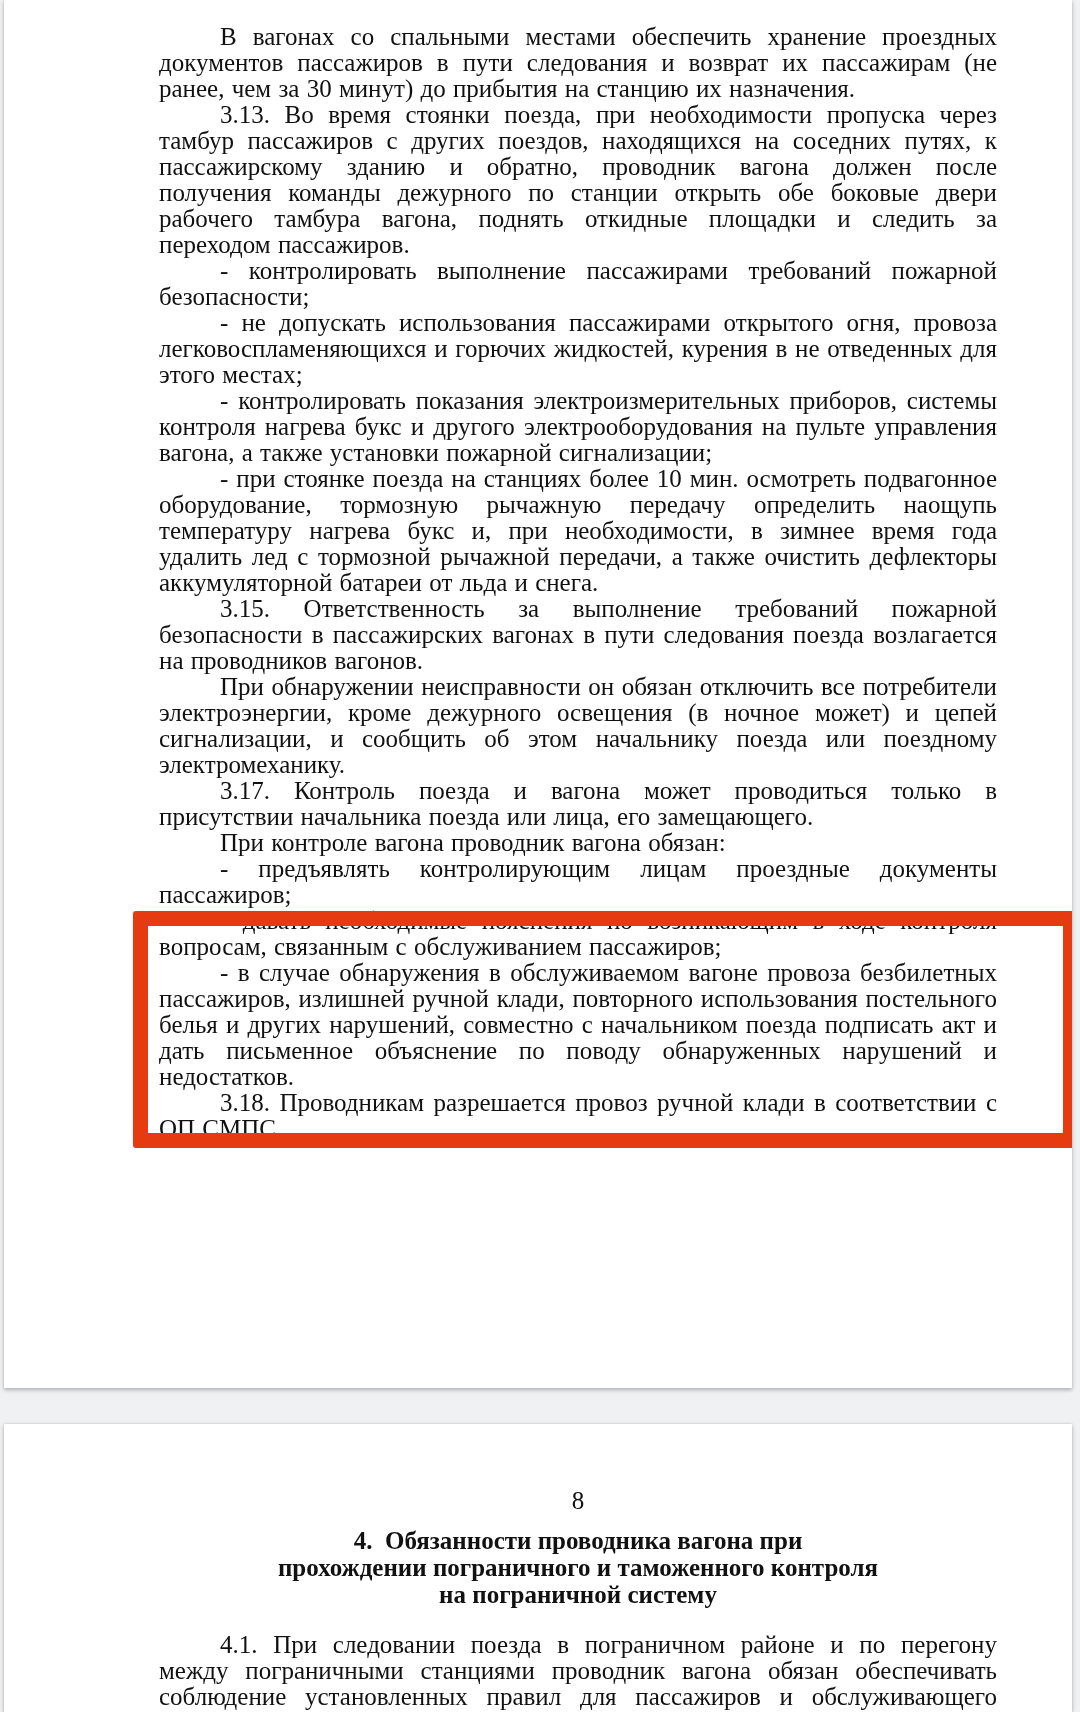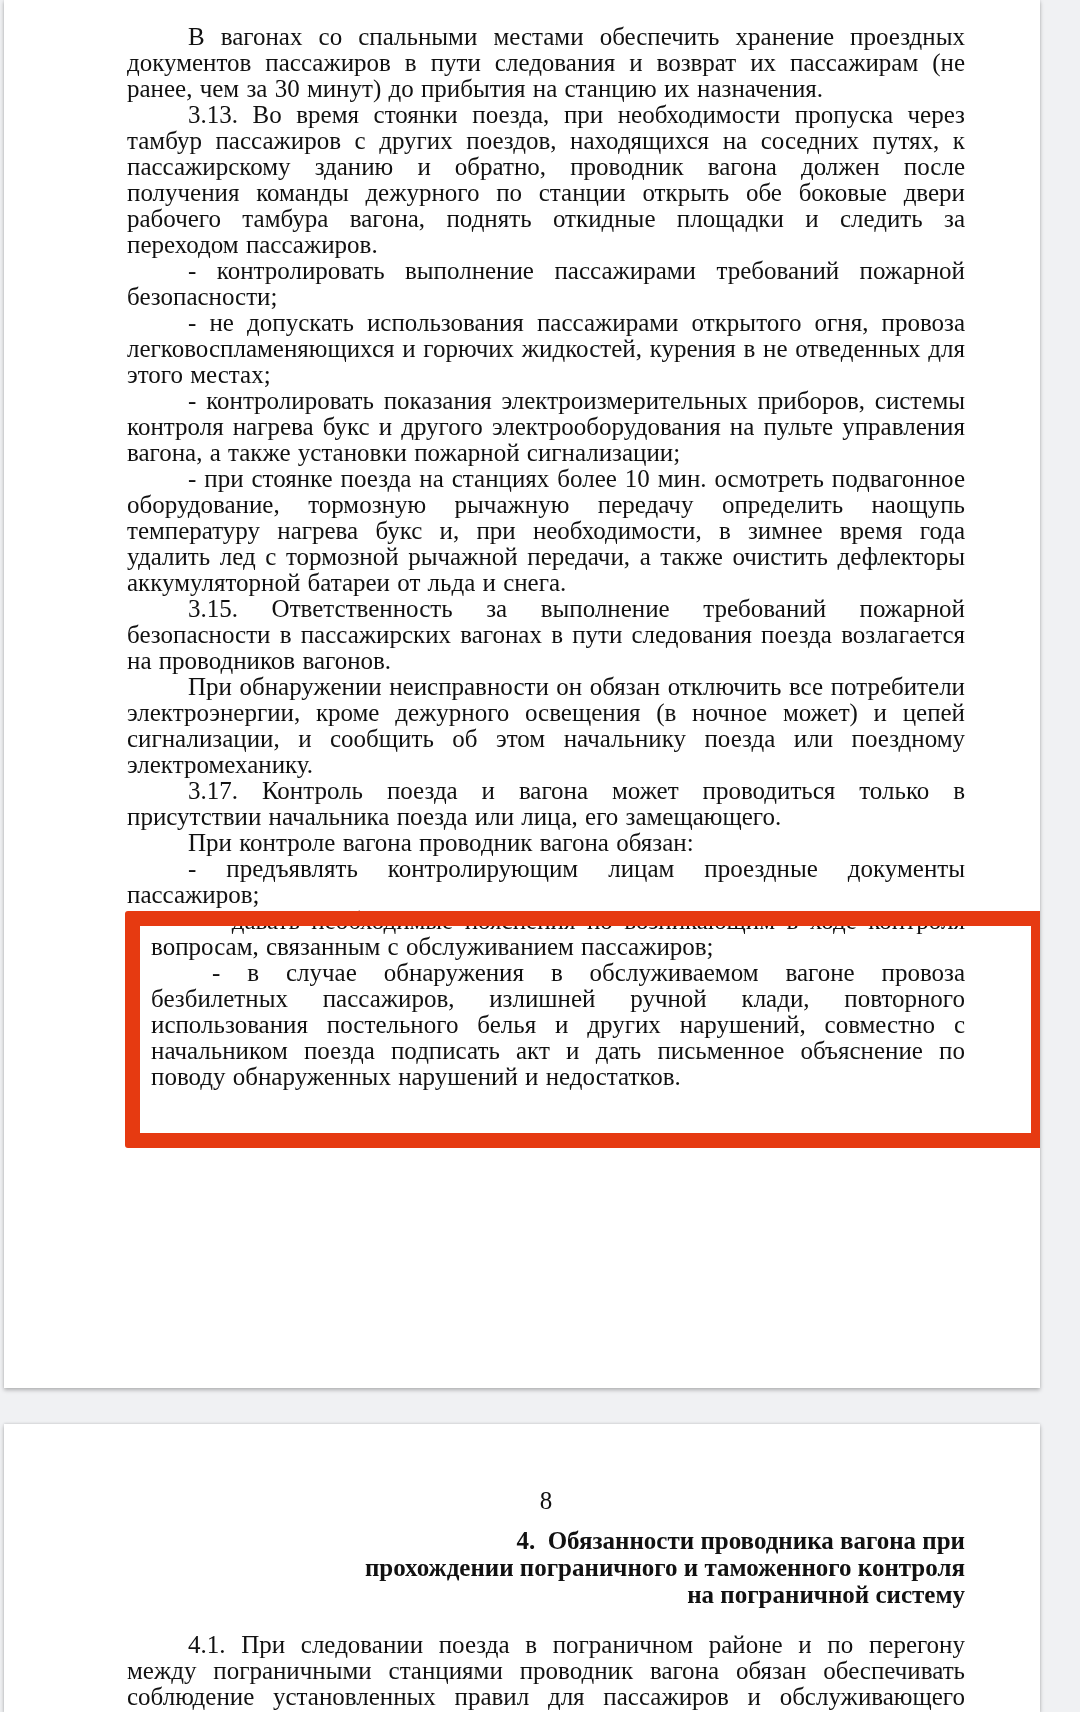--- a/index.html
+++ b/index.html
@@ -10,37 +10,38 @@
     overflow:hidden;
     font-family:"Liberation Serif","DejaVu Serif",serif;
     color:#111;
   }
   .page{
     position:absolute;
     left:4px;
     width:1036px;
     background:#ffffff;
     box-shadow:0 2px 4px rgba(0,0,0,0.28), 0 -1px 2px rgba(0,0,0,0.08);
+    padding-left:32px;
   }
   .page1{top:0;height:1388px;overflow:hidden;}
   .page2{top:1424px;height:288px;overflow:hidden;}
   .textcol{
     margin-left:123px;
     margin-right:75px; 
   }
   .page1 .textcol{padding-top:24px;}
   p.doc{
     margin:0;
     font-size:25px;
     line-height:26px;
     text-align:justify;
     text-indent:61px;
     word-spacing:1px;
   }
-  .red-group{position:relative;margin-left:24px;}
+  .red-group{position:relative;}
   .red-box{
     position:absolute;
     left:-26px;
     right:-81px;
     top:3px;
     height:237px;
     box-sizing:border-box;
     border:15px solid #e63a11;
     border-radius:3px;
     background:transparent;
@@ -51,21 +52,21 @@
     margin-top:64px;
     font-size:25px;
     line-height:26px;
     text-align:center;
   }
   .heading{
     margin-top:13px;
     font-size:25px;
     line-height:27px;
     font-weight:bold;
-    text-align:right;
+    text-align:center;
   }
   .page2 p.doc{margin-top:24px;}
   .scan-artifact{
     position:absolute;
     left:782px;top:2px;
     width:15px;height:3px;
     background:#8a8a8a;
     opacity:.7;
   }
 </style>
@@ -84,20 +85,21 @@
     <p class="doc">- при стоянке поезда на станциях более 10 мин. осмотреть подвагонное оборудование, тормозную рычажную передачу определить наощупь температуру нагрева букс и, при необходимости, в зимнее время года удалить лед с тормозной рычажной передачи, а также очистить дефлекторы аккумуляторной батареи от льда и снега.</p>
     <p class="doc">3.15. Ответственность за выполнение требований пожарной безопасности в пассажирских вагонах в пути следования поезда возлагается на проводников вагонов.</p>
     <p class="doc">При обнаружении неисправности он обязан отключить все потребители электроэнергии, кроме дежурного освещения (в ночное может) и цепей сигнализации, и сообщить об этом начальнику поезда или поездному электромеханику.</p>
     <p class="doc">3.17. Контроль поезда и вагона может проводиться только в присутствии начальника поезда или лица, его замещающего.</p>
     <p class="doc">При контроле вагона проводник вагона обязан:</p>
     <p class="doc">- предъявлять контролирующим лицам проездные документы пассажиров;</p>
     <div class="red-group">
       <div class="red-box"></div>
       <p class="doc">- давать необходимые пояснения по возникающим в ходе контроля вопросам, связанным с обслуживанием пассажиров;</p>
       <p class="doc">- в случае обнаружения в обслуживаемом вагоне провоза безбилетных пассажиров, излишней ручной клади, повторного использования постельного белья и других нарушений, совместно с начальником поезда подписать акт и дать письменное объяснение по поводу обнаруженных нарушений и недостатков.</p>
+      <p class="doc">3.18. Проводникам разрешается провоз ручной клади в соответствии с ОП СМПС.</p>
     </div>
   </div>
 </div>
 
 <div class="page page2">
   <div class="textcol">
     <div class="page-number">8</div>
     <div class="heading">
       <div>4.&nbsp; Обязанности проводника вагона при</div>
       <div>прохождении пограничного и таможенного контроля</div>

